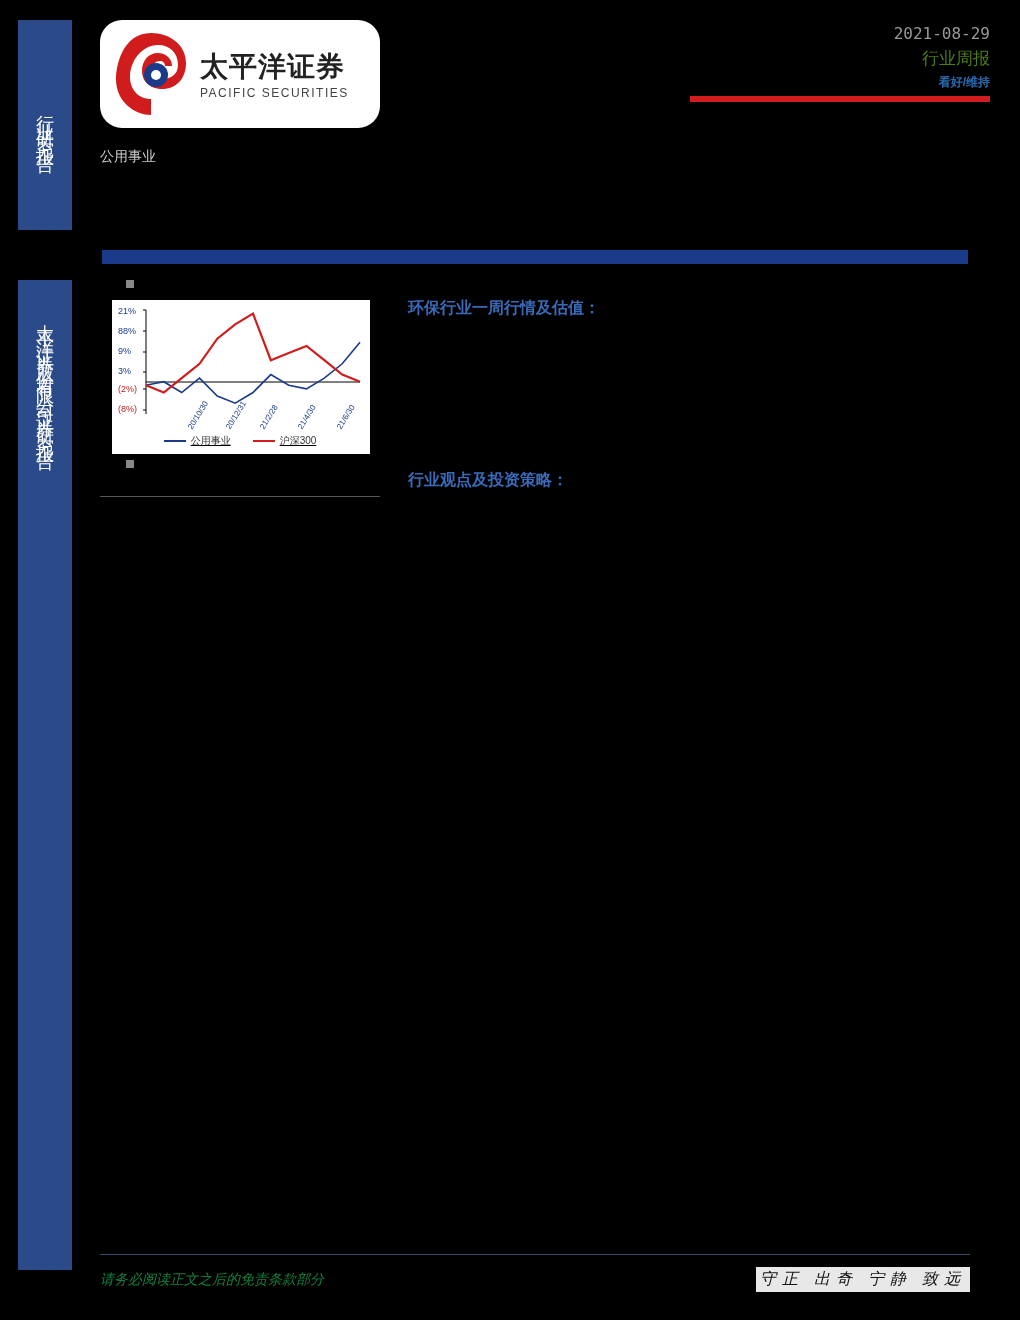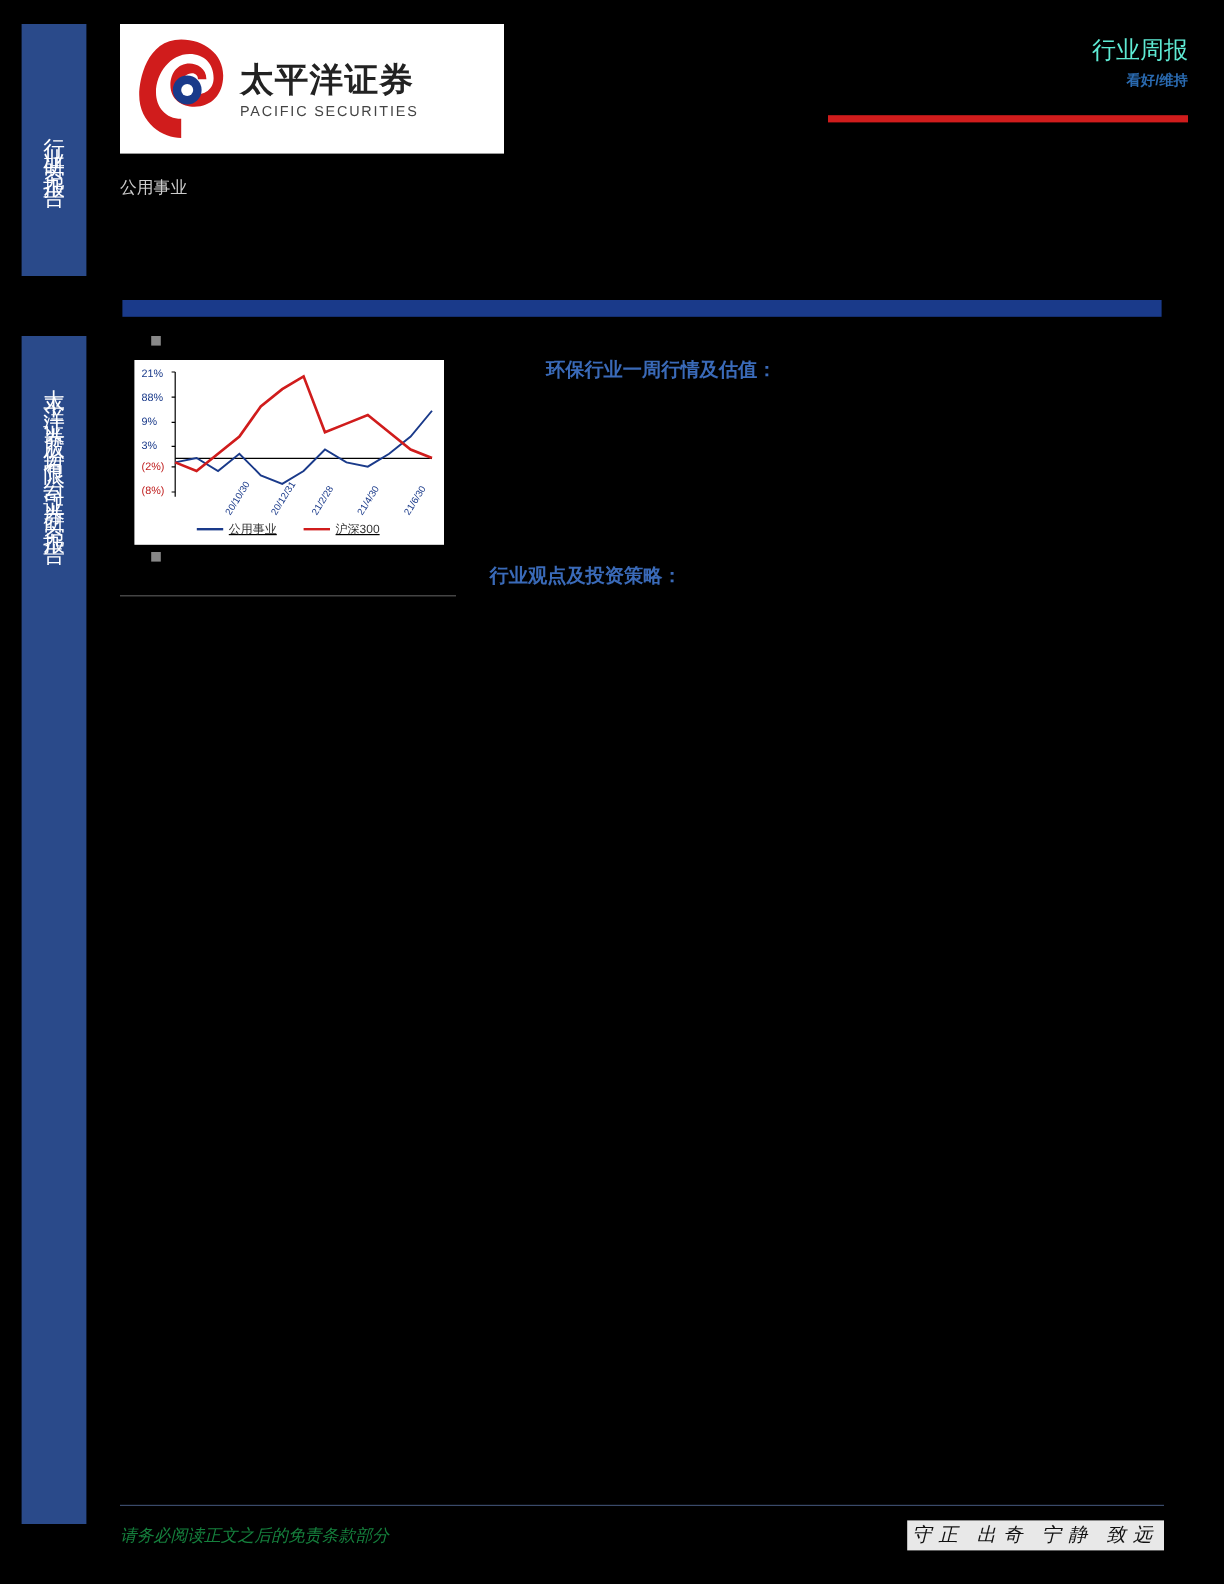--- a/index.html
+++ b/index.html
@@ -50,45 +50,46 @@
     font-family: "SimSun", serif;
   }
   .header {
     position: absolute;
     left: 100px;
     top: 20px;
     right: 30px;
     height: 150px;
   }
   .logo-box {
-    width: 320px;
+    width: 280px;
     height: 108px;
     background: #fff;
     display: flex;
     align-items: center;
     padding: 8px 14px;
     gap: 12px;
+    border-radius: 22px;
   }
   .logo-mark {
     width: 74px;
     height: 86px;
     position: relative;
   }
   .logo-mark svg { width: 100%; height: 100%; }
   .logo-text-cn { font-size: 28px; font-weight: 700; color: #222; letter-spacing: 1px; }
   .logo-text-en { font-size: 12px; color: #444; letter-spacing: 1.5px; }
   .header-meta {
     position: absolute;
     right: 0;
     top: 4px;
     text-align: right;
     width: 300px;
   }
   .meta-date { color: #999; font-size: 16px; font-family: monospace; }
-  .meta-type { color: #5eead4; font-size: 20px; margin-top: 4px; }
+  .meta-type { color: #4d7c0f; font-size: 17px; margin-top: 4px; }
   .meta-rating { color: #2a6ab0; font-size: 12px; font-weight: 600; margin-top: 4px; }
   .red-bar {
     position: absolute;
     right: 0;
     top: 76px;
     width: 300px;
     height: 6px;
     background: #d01c1c;
   }
   .sector-line {
@@ -147,21 +148,20 @@
     height: 1px;
     background: #555;
   }
   .section-title1 {
     position: absolute;
     left: 408px;
     top: 298px;
     color: #3a6ab8;
     font-size: 16px;
     font-weight: 600;
-    margin-left: 47px;
   }
   .section-title2 {
     position: absolute;
     left: 408px;
     top: 470px;
     color: #3a6ab8;
     font-size: 16px;
     font-weight: 600;
   }
   .footer {
@@ -203,20 +203,21 @@
         <circle cx="42" cy="44" r="12" fill="#1a3a8a"></circle>
         <circle cx="42" cy="44" r="5" fill="#fff"></circle>
       </svg>
     </div>
     <div>
       <div class="logo-text-cn">太平洋证券</div>
       <div class="logo-text-en">PACIFIC SECURITIES</div>
     </div>
   </div>
   <div class="header-meta">
+    <div class="meta-date">2021-08-29</div>
     <div class="meta-type">行业周报</div>
     <div class="meta-rating">看好/维持</div>
   </div>
   <div class="red-bar"></div>
 </div>
 
 <div class="sector-line">公用事业</div>
 
 <div class="blue-bar"></div>
 <div class="bullet1"></div>

